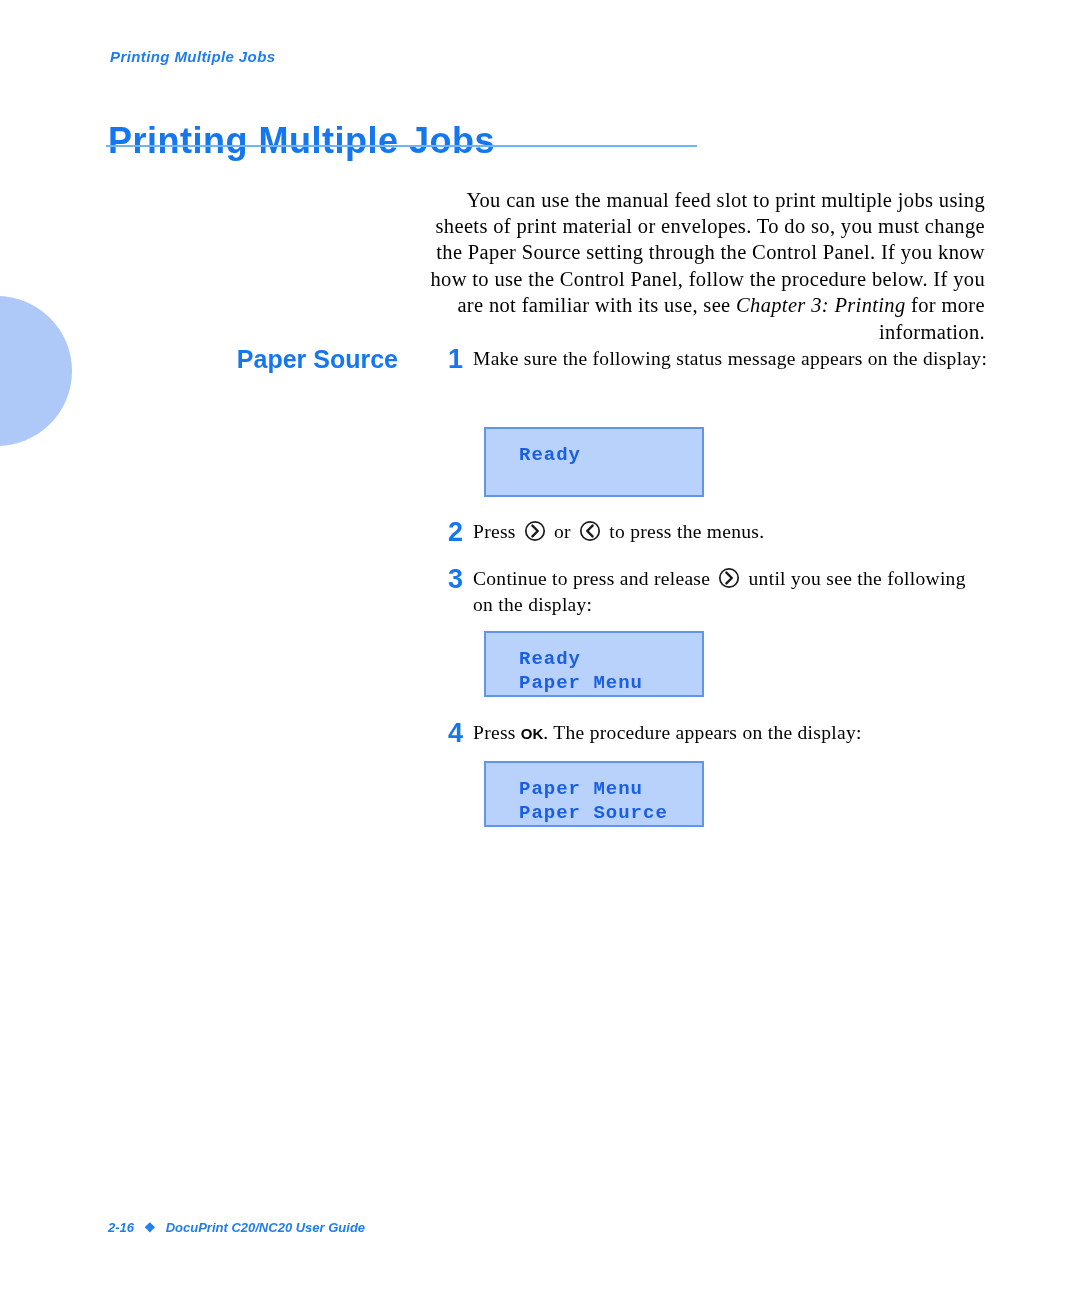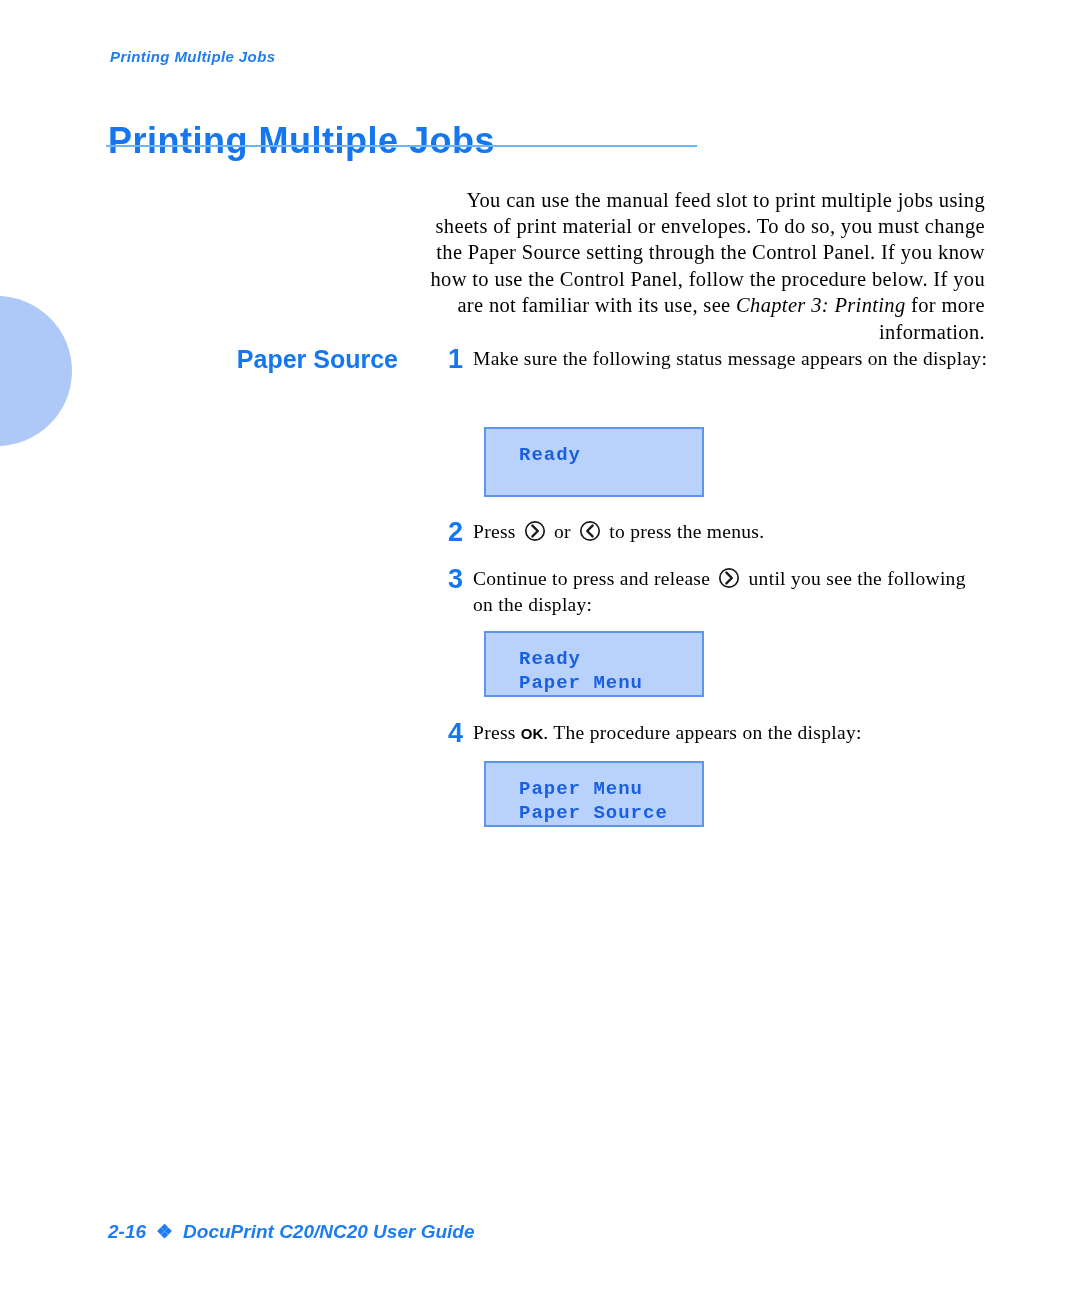--- a/index.html
+++ b/index.html
@@ -159,21 +159,21 @@
   .lcd .line { white-space: pre; margin-left: 15px; }
 
   
   .footer {
     position: absolute;
     left: 108px;
     top: 1220px;
     font-family: "Liberation Sans", sans-serif;
     font-style: italic;
     font-weight: bold;
-    font-size: 19px;
+    font-size: 13px;
     color: #1f7df0;
     white-space: nowrap;
   }
   .footer .pagenum { margin-right: 10px; }
   .footer .sep { margin-right: 10px; font-style: normal; }
 </style>
 </head>
 <body>
 
 <div class="thumb-tab"></div>

